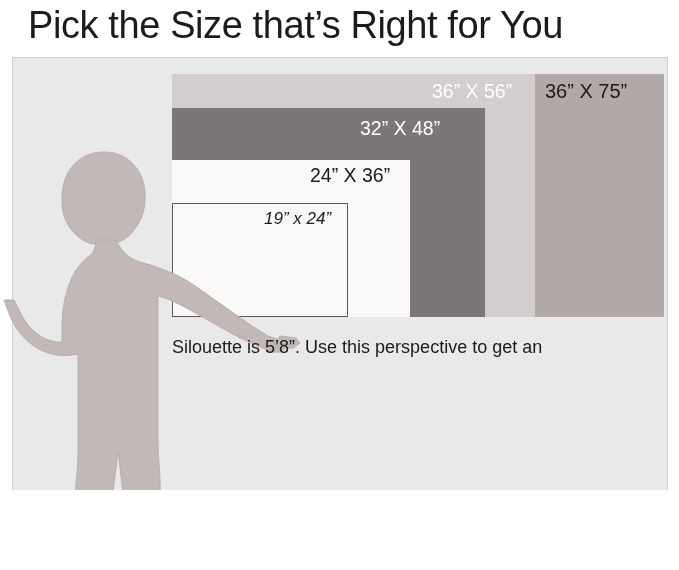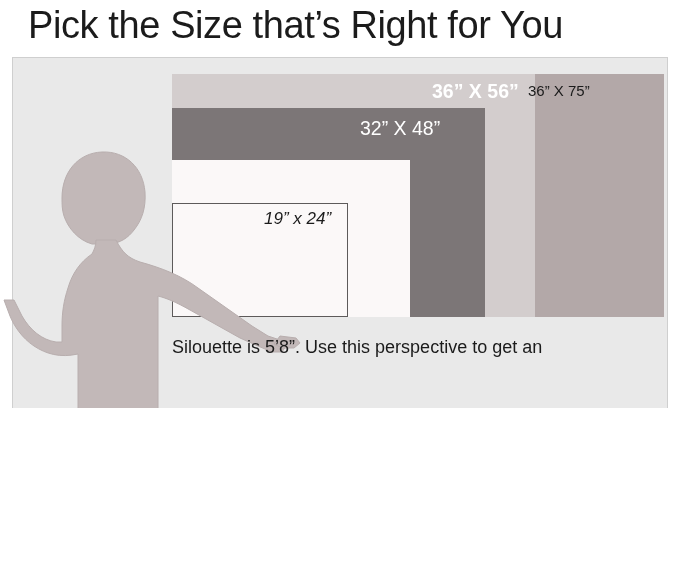--- a/index.html
+++ b/index.html
@@ -6,21 +6,21 @@
     margin: 0;
     padding: 0;
     background: #ffffff;
   }
   body {
     font-family: "Liberation Sans", sans-serif;
   }
   #stage {
     position: relative;
     width: 679px;
-    height: 408px;
+    height: 490px;
     background: #ffffff;
     overflow: hidden;
   }
 
   
   .title {
     position: absolute;
     left: 28px;
     top: 1px;
     width: 630px;
@@ -91,22 +91,22 @@
   .rlabel {
     position: absolute;
     font-size: 19px;
     line-height: 22px;
     white-space: nowrap;
     font-weight: 400;
   }
   .rlabel-light { color: #ffffff; }
   .rlabel-dark  { color: #1b1b1b; }
 
-  .lbl-36x75 { left: 528px; top: 80px; font-size: 15px; }
-  .lbl-36x56 { left: 432px; top: 80px; font-size: 19.5px; font-weight: bold; }
+  .lbl-36x75 { left: 545px; top: 80px; font-size: 20px; }
+  .lbl-36x56 { left: 432px; top: 80px; font-size: 19.5px; }
   .lbl-32x48 { left: 360px; top: 117px; font-size: 19.5px; text-align: right; }
   .lbl-24x36 { left: 310px; top: 164px; font-size: 19.5px; }
   .lbl-19x24 { left: 264px; top: 208px; font-size: 17px; font-style: italic; }
 
   
   .body-copy {
     position: absolute;
     left: 172px;
     top: 333px;
     width: 492px;
@@ -172,19 +172,20 @@
                C72,134 80,122 92,114
                C94,110 96,106 96,100 Z"></path>
 
       <path d="M280,196 L296,198 L300,203 L294,208 L282,208 L274,204 Z"></path>
     </g>
   </svg>
 
   <div class="rlabel rlabel-dark lbl-36x75">36” X 75”</div>
   <div class="rlabel rlabel-light lbl-36x56">36” X 56”</div>
   <div class="rlabel rlabel-light lbl-32x48">32” X 48”</div>
+  <div class="rlabel rlabel-dark lbl-24x36">24” X 36”</div>
   <div class="rlabel rlabel-dark lbl-19x24">19” x 24”</div>
 
   <div class="body-copy">
     <span class="line">Silouette is 5’8”. Use this perspective to get an</span>
   </div>
 
 </div>
 
 </body></html>

